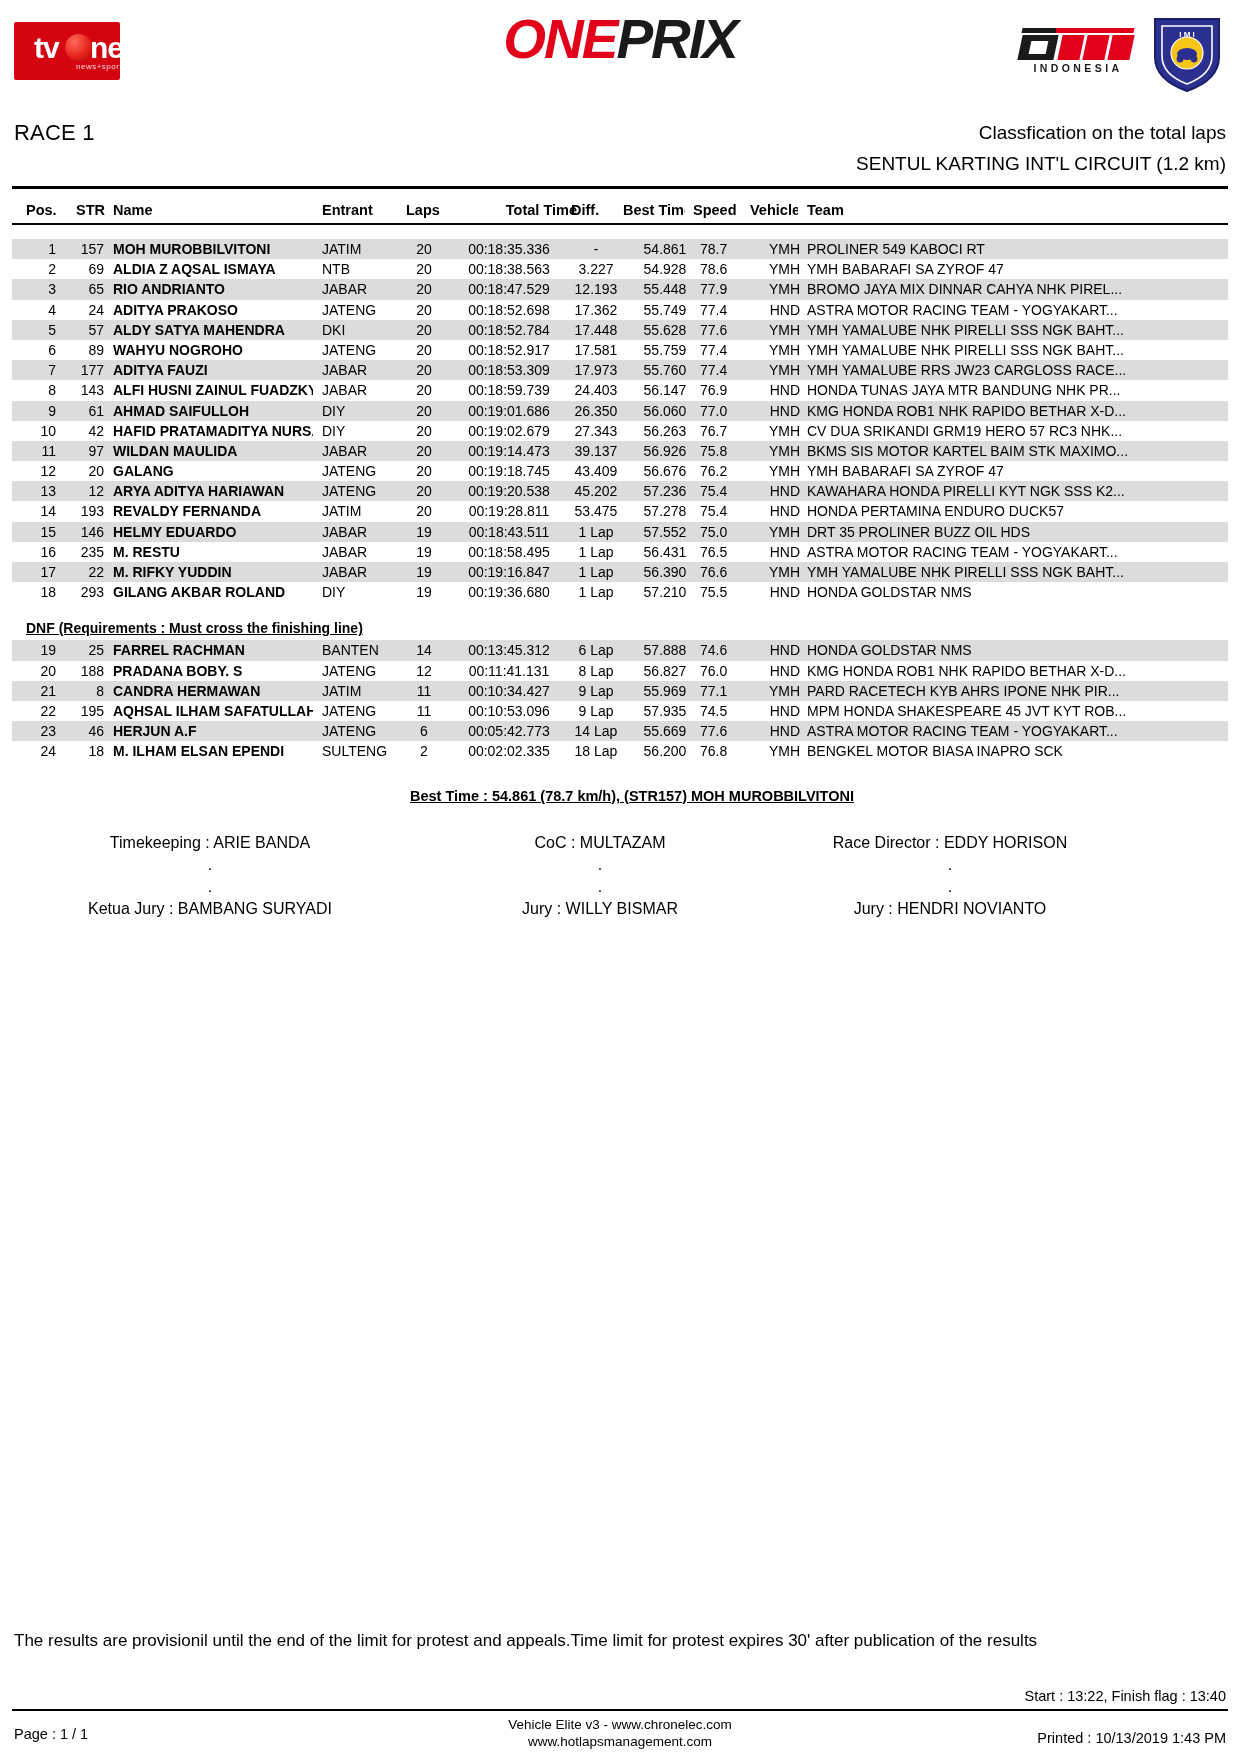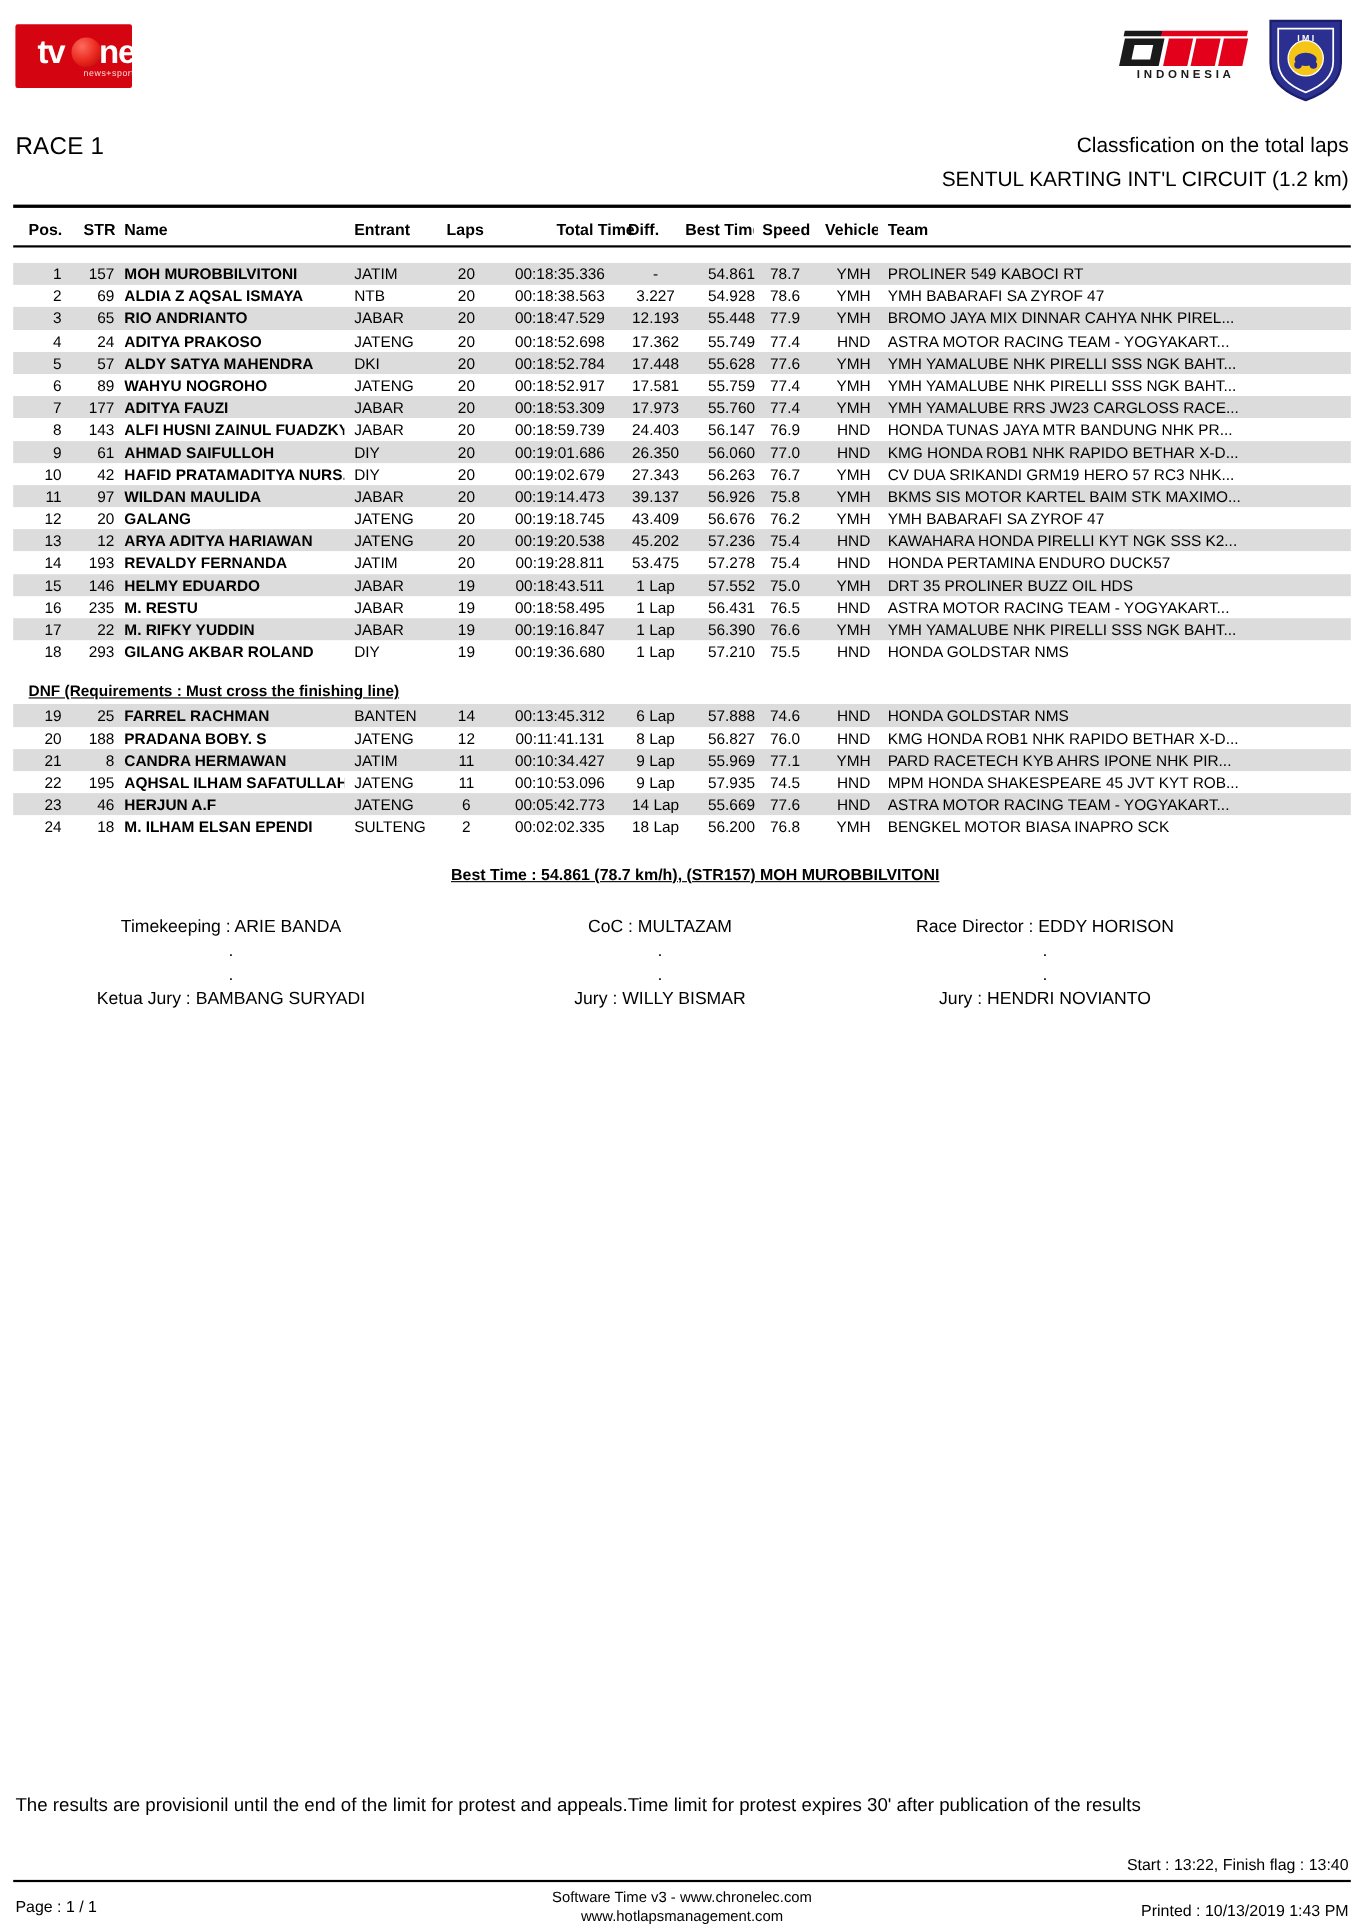--- a/index.html
+++ b/index.html
@@ -209,21 +209,21 @@
   
   .c-pos   { left: 0px;   width: 44px;  text-align: right; }
   .c-str   { left: 54px;  width: 38px;  text-align: right; }
   .c-name  { left: 101px; width: 200px; font-weight: bold; }
   .c-ent   { left: 310px; width: 80px; }
   .c-laps  { left: 394px; width: 36px;  text-align: center; }
   .c-time  { left: 442px; width: 110px; text-align: center; }
   .c-diff  { left: 553px; width: 62px;  text-align: center; }
   .c-best  { left: 622px; width: 62px;  text-align: center; }
   .c-speed { left: 688px; width: 48px;  }
-  .c-veh   { left: 740px; width: 48px;  text-align: center; }
+  .c-veh   { left: 740px; width: 48px;  text-align: right; }
   .c-team  { left: 795px; width: 420px; }
 
   .hdr .c-pos   { text-align: left;  left: 14px; }
   .hdr .c-str   { text-align: left;  left: 64px; }
   .hdr .c-name  { left: 101px; font-weight: bold; }
   .hdr .c-ent   { left: 310px; }
   .hdr .c-laps  { left: 394px; text-align: left; }
   .hdr .c-time  { left: 455px; text-align: right; }
   .hdr .c-diff  { left: 559px; text-align: left; }
   .hdr .c-best  { left: 611px; text-align: left; }
@@ -318,20 +318,21 @@
   <div class="header">
 
     <div class="logo-tvone">
       <div class="tv-txt">tv</div>
       <div class="ball"></div>
       <div class="ne-txt">ne</div>
       <div class="sub">news+sports</div>
     </div>
 
     <div class="logo-oneprix">
+      <div class="wordmark"><span class="wm-one">ONE</span><span class="wm-prix">PRIX</span></div>
     </div>
 
     <div class="logo-imm">
       <div class="bars">
         <div class="topbar"></div>
         <div class="blk"></div>
         <div class="rd r1"></div>
         <div class="rd r2"></div>
         <div class="rd r3"></div>
       </div>
@@ -722,19 +723,19 @@
       <div class="bot">Jury : HENDRI NOVIANTO</div>
     </div>
   </div>
 
   <div class="footer-note">The results are provisionil until the end of the limit for protest and appeals.Time limit for protest expires 30' after publication of the results</div>
   <div class="footer-start">Start : 13:22, Finish flag : 13:40</div>
   <div class="footer-rule"></div>
   <div class="footer-bar">
     <div class="fpage">Page : 1 / 1</div>
     <div class="fsoft">
-      <div>Software Time v3 - www.chronelec.com</div>
+      <div>Vehicle Elite v3 - www.chronelec.com</div>
       <div>www.hotlapsmanagement.com</div>
     </div>
     <div class="fprint">Printed : 10/13/2019 1:43 PM</div>
   </div>
 
 </div>
 
 </body></html>

